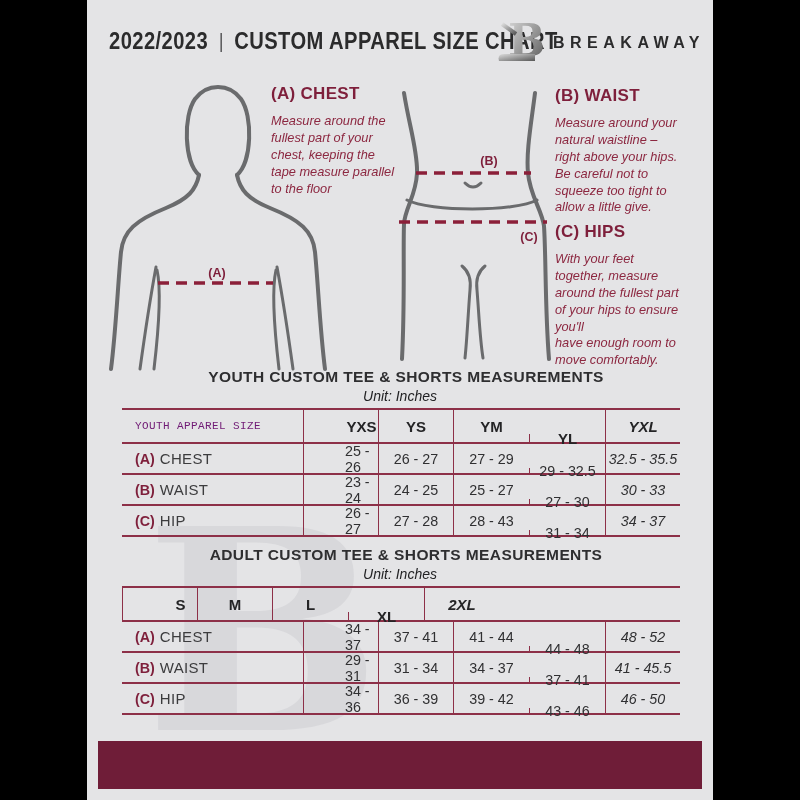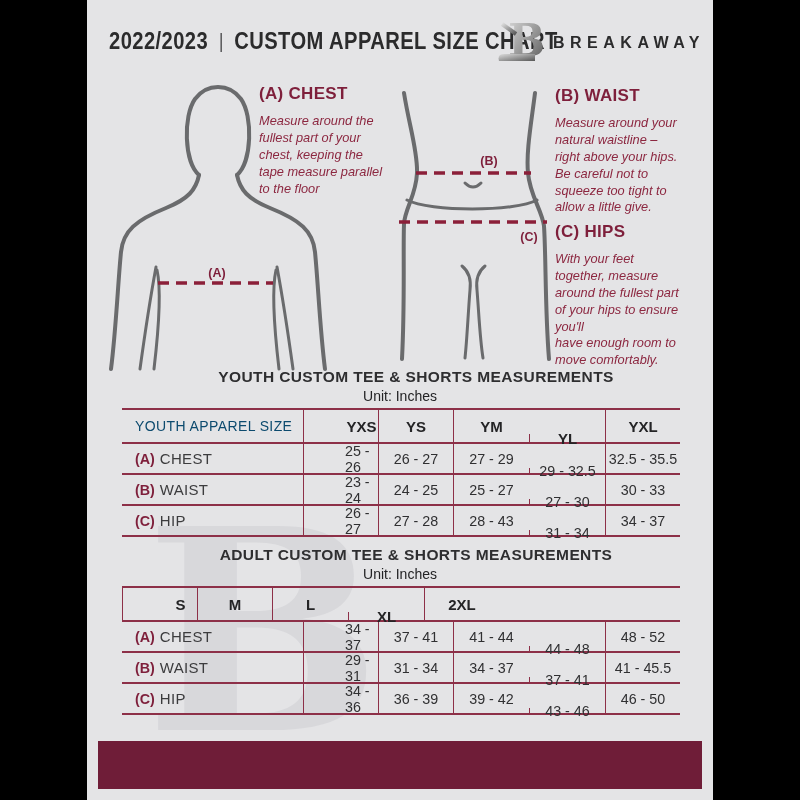--- a/index.html
+++ b/index.html
@@ -28,34 +28,34 @@
   .fig .dash{fill:none;stroke:#8b1f39;stroke-width:3.5;stroke-dasharray:11 7;stroke-linecap:butt;}
   .fig text{fill:var(--maroon-heading);font-weight:bold;font-size:12.5px;font-family:"Liberation Sans",sans-serif;}
 
   
   .instr{position:absolute;width:162px;}
   .instr-heading{font-size:17px;font-weight:bold;color:var(--maroon-heading);letter-spacing:.3px;}
   .instr-body{margin-top:9px;font-size:12.8px;font-style:italic;color:var(--maroon-text);
     line-height:1.32;white-space:pre-line;}
 
   
-  .section-title{position:absolute;left:16px;width:626px;text-align:center;font-size:15.5px;
+  .section-title{position:absolute;left:6px;width:626px;text-align:center;font-size:15.5px;
     font-weight:bold;color:#2e2e30;letter-spacing:.4px;}
   .section-unit{position:absolute;left:0;width:626px;text-align:center;font-size:14px;
-    color:#232325;}
+    font-style:italic;color:#232325;}
   .size-table{position:absolute;left:35px;width:558px;border-top:2.5px solid var(--maroon-border);z-index:2;}
   .trow{display:flex;height:31px;border-bottom:2px solid var(--maroon-border);}
   .trow.thead{height:34px;}
   .tcell{display:flex;align-items:center;justify-content:center;border-left:1.5px solid var(--maroon-border);
     font-size:14.3px;color:var(--table-text);}
   .tcell.c0{border-left:none;justify-content:flex-start;padding-left:13px;}
   .tcell.w0{width:181px;}.tcell.w1{width:75px;padding-left:41px;}.tcell.w2{width:75px;justify-content:center;}
-  .tcell.w3{width:76px;}.tcell.w4{width:76px;margin-top:24px;}.tcell.w5{width:75px;}
+  .tcell.w3{width:76px;}.tcell.w4{width:76px;margin-top:24px;}.tcell.w5{width:75px;font-style:italic;}
   .thead .tcell{font-weight:bold;font-size:15px;color:#242426;}
-  .thead .tcell.c0{font-weight:400;font-size:14px;color:#0c4a6e;letter-spacing:.4px;}
+  .thead .tcell.c0{font-weight:400;font-size:11px;color:#701a75;letter-spacing:.4px;font-family:Liberation Mono, monospace;}
   .pfx{font-weight:bold;color:var(--maroon-heading);margin-right:5px;}
   .lbl{font-size:15px;color:#3c3c3e;letter-spacing:.3px;}
 
   
   .watermark{position:absolute;left:58px;top:492px;font-family:"DejaVu Serif",serif;font-weight:bold;
     font-size:280px;line-height:1;color:#d7d7da;opacity:.85;z-index:0;}
   .footer-bar{position:absolute;left:11px;top:741px;width:604px;height:48px;background:var(--maroon-footer);z-index:2;}
 </style>
 </head>
 <body>
@@ -101,21 +101,21 @@
     <path class="thin" d="M465 183 Q473 191 481 183"></path>
     <path class="thin" d="M407 200 C430 212 515 212 537 200"></path>
     <path class="thin" d="M462 266 Q472 274 470 290 C468 315 467 340 465 358"></path>
     <path class="thin" d="M485 266 Q475 274 477 290 C479 315 480 340 483 358"></path>
     <line class="dash" x1="416" y1="173" x2="531" y2="173"></line>
     <line class="dash" x1="399" y1="222" x2="547" y2="222"></line>
     <text x="489" y="165" text-anchor="middle">(B)</text>
     <text x="529" y="241" text-anchor="middle">(C)</text>
   </svg>
 
-  <div class="instr" style="left:172px;top:84px">
+  <div class="instr" style="left:184px;top:84px">
     <div class="instr-heading">(A) CHEST</div>
     <div class="instr-body">Measure around the
 fullest part of your
 chest, keeping the
 tape measure parallel
 to the floor</div>
   </div>
   <div class="instr" style="left:468px;top:86px">
     <div class="instr-heading">(B) WAIST</div>
     <div class="instr-body">Measure around your

